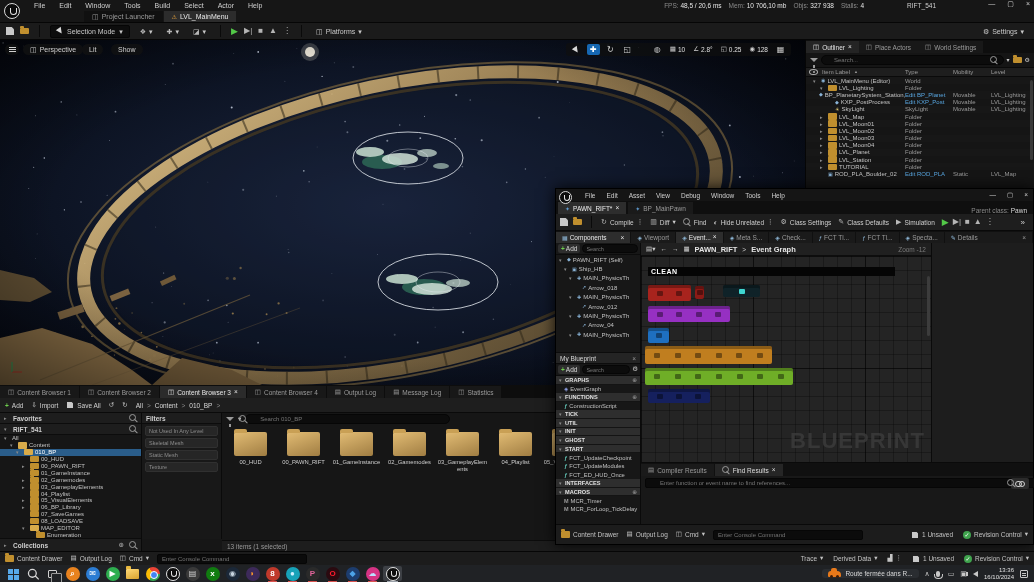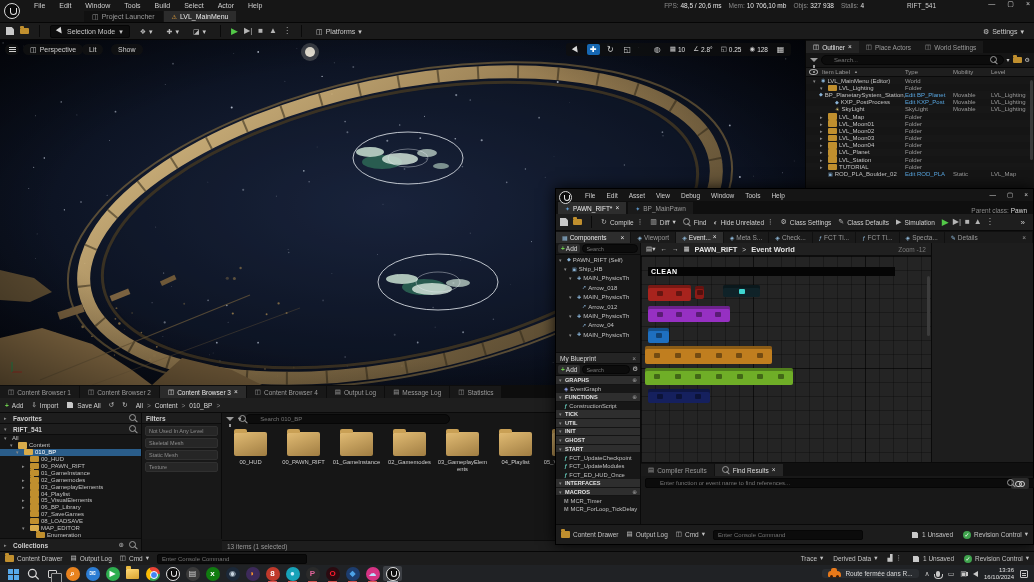--- a/index.html
+++ b/index.html
@@ -1270,21 +1270,21 @@
         </div>
     </div>
     <div id="bp-graphwrap">
       <div id="graph-crumb">
         <span class="glyph">▤<span>▾</span></span>
         <span class="glyph">←</span>
         <span class="glyph">→</span>
         <span class="glyph">▦</span>
         <span class="bc">PAWN_RIFT</span>
         <span>&gt;</span>
-        <span class="bc">Event World</span>
+        <span class="bc">Event Graph</span>
         <span class="zoom">Zoom -12</span>
       </div>
       <div id="graph-canvas">
         <div id="clean-bar" style="left: 7px; top: 11px; width: 247px; height: 9px;">
             <span>CLEAN</span>
           </div>
         <div id="node-groups">
             <div class="node-group" style="left: 7px; top: 29px; width: 43px; height: 16px; background: rgb(168, 35, 29);">
               <span class="pin"></span>
               <span class="pin"></span>
@@ -1320,20 +1320,21 @@
               <span class="pin"></span>
               <span class="pin"></span>
               <span class="pin"></span>
             </div>
             <div class="node-group" style="left: 7px; top: 133px; width: 62px; height: 14px; background: rgb(21, 32, 94);">
               <span class="pin"></span>
               <span class="pin"></span>
               <span class="pin"></span>
             </div>
           </div>
+        <div id="bp-watermark">BLUEPRINT</div>
         <div id="graph-scroll"></div>
       </div>
     </div>
     <div id="bp-details"></div>
     <div id="bp-results">
       <div id="res-tabs">
           <div class="res-tab">
             <span class="glyph">▤</span>
             <span>Compiler Results</span>
           </div>

